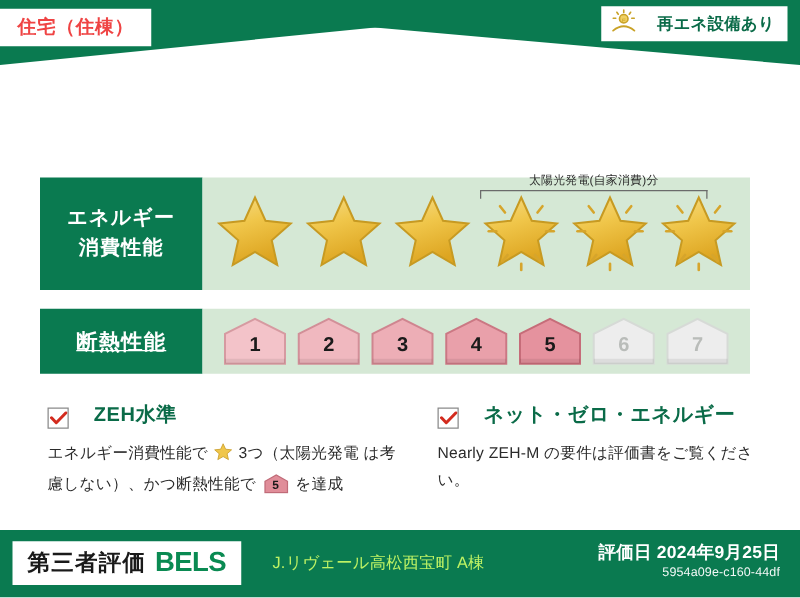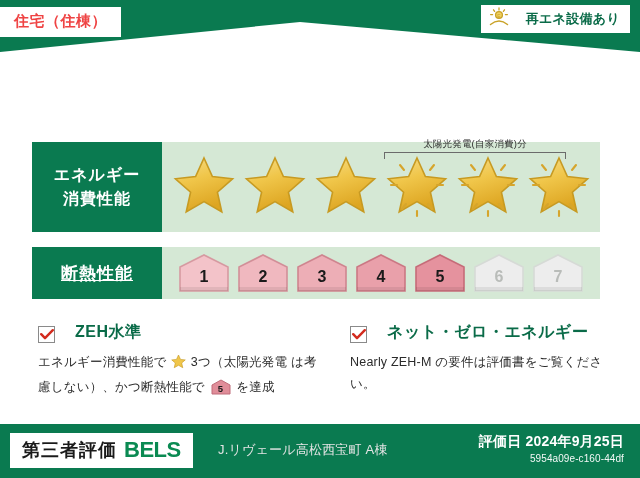--- a/index.html
+++ b/index.html
@@ -183,21 +183,21 @@
     display: flex; align-items: center; gap: 7px;
   }
   #bels-chip .bels-jp {
     color: #1a1a1a; font-size: 18px; font-weight: bold; letter-spacing: 1px;
   }
   #bels-chip .bels-en {
     color: #0a8a52; font-size: 22px; font-weight: bold; letter-spacing: -.5px;
   }
   #building-name {
     position: absolute; left: 218px; top: 17px;
-    color: #e5e5e5; font-size: 13px; letter-spacing: .2px; text-align: center;
+    color: #bef264; font-size: 13px; letter-spacing: .2px; text-align: center;
   }
   #eval-date {
     position: absolute; right: 16px; top: 9px;
     color: #ffffff; font-size: 14px; font-weight: bold;
     letter-spacing: .2px;
   }
   #eval-id {
     position: absolute; right: 16px; top: 29px;
     color: #ffffff; font-size: 10px; letter-spacing: .1px;
     opacity: .95;

